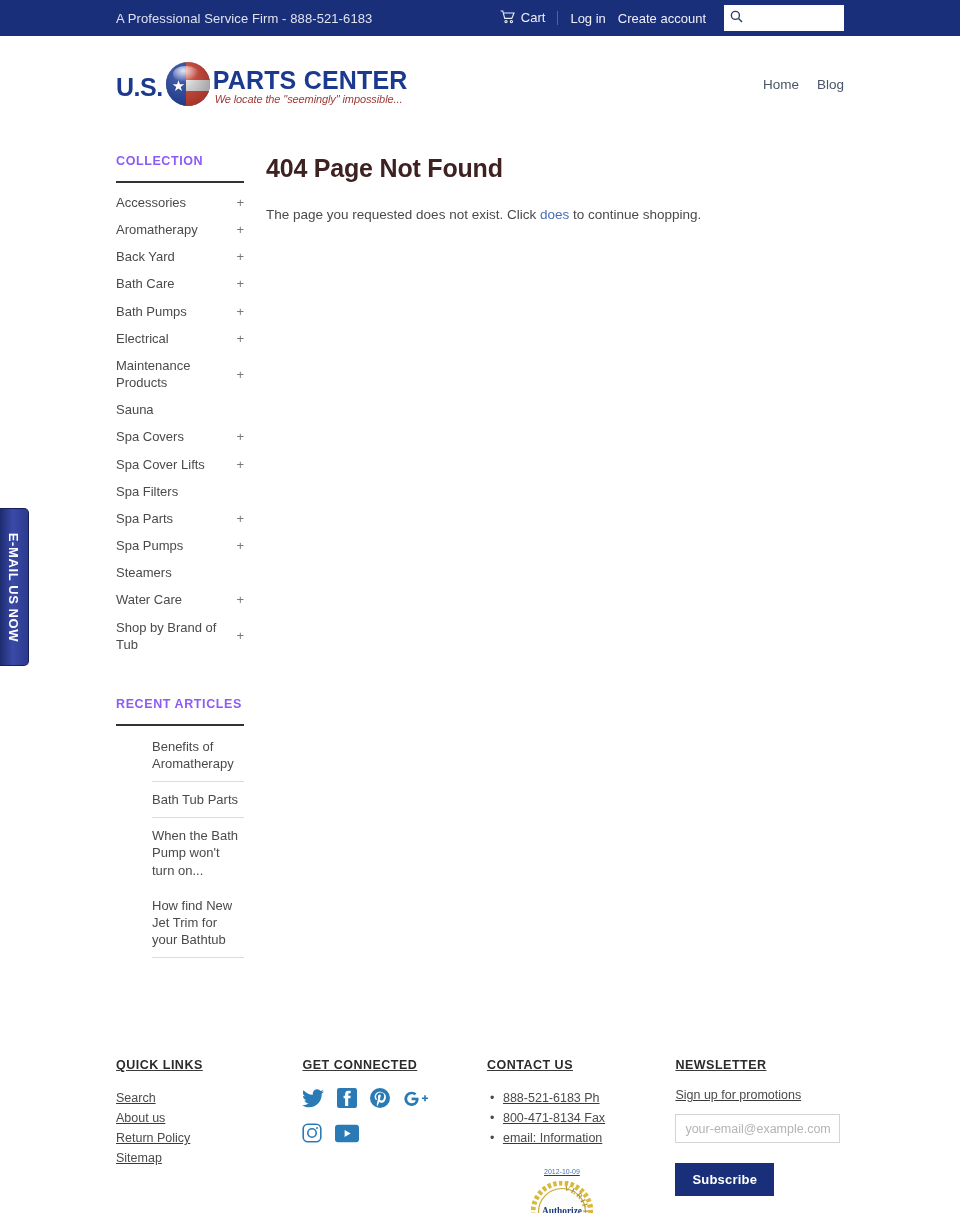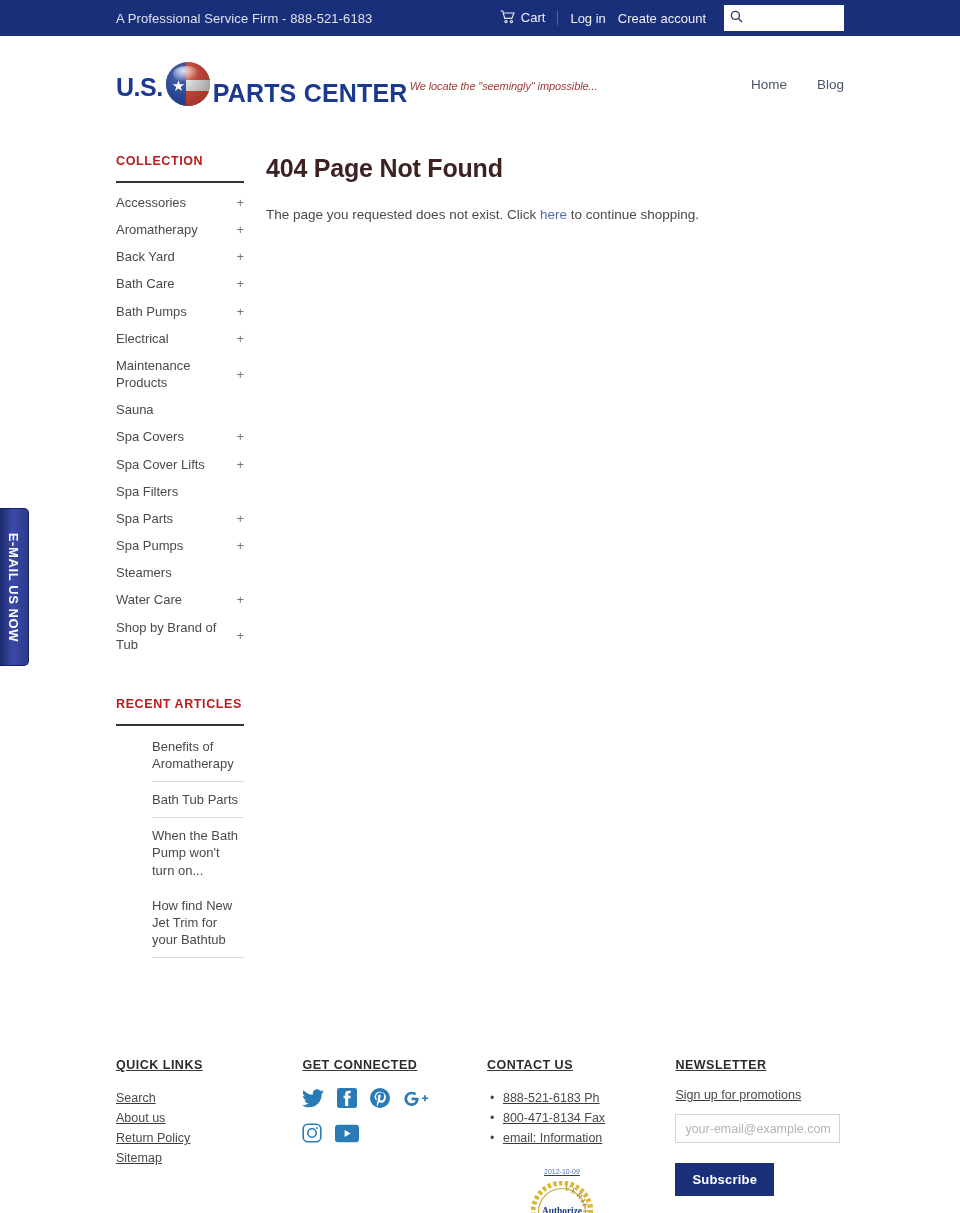--- a/index.html
+++ b/index.html
@@ -163,56 +163,56 @@
     position: absolute; left: 6px; top: 16px;
     color: #ffffff; font-size: 15px; line-height: 1;
     text-shadow: 0 0 1px rgba(0,0,0,.4);
   }
   .ball-gloss {
     position: absolute; left: 16%; top: 8%;
     width: 60%; height: 38%;
     border-radius: 50%;
     background: radial-gradient(ellipse at 40% 30%, rgba(255,255,255,.85), rgba(255,255,255,0) 70%);
   }
-  .logo-text { display: flex; flex-direction: row; padding-bottom: 2px; }
+  .logo-text { display: flex; flex-direction: column; padding-bottom: 2px; }
   .logo-parts {
     font-size: 25px;
     font-weight: bold;
     color: #1b3a8f;
     line-height: 1.05;
     letter-spacing: .2px;
   }
   .logo-slogan {
     font-size: 11px;
     color: #9b3a36;
     font-style: italic;
     line-height: 1.2;
     letter-spacing: -.1px;
     padding-left: 2px;
   }
-  .main-nav { display: flex; gap: 30px; padding-bottom: 2px; align-items: flex-end; }
+  .main-nav { display: flex; gap: 18px; padding-bottom: 2px; align-items: flex-end; }
   .main-nav a {
     color: #4a5568;
     font-size: 13.5px;
     text-decoration: none;
   }
 
   
   .page {
     width: 728px;
     margin: 0 auto;
     display: flex;
     align-items: flex-start;
     padding-top: 24px;
   }
   .sidebar { width: 128px; flex: 0 0 128px; }
   .sidebar-heading {
     font-size: 12.5px;
     font-weight: bold;
-    color: #b91c1c;
+    color: #8b5cf6;
     letter-spacing: .6px;
     padding-bottom: 13px;
   }
   .sidebar-rule {
     border-bottom: 2px solid #333;
     margin-bottom: 6px;
   }
   .cat-item {
     display: flex;
     justify-content: space-between;
@@ -472,21 +472,21 @@
       <div class="sidebar-rule"></div>
       <a class="article-item first" href="#">Benefits of Aromatherapy</a>
       <a class="article-item" href="#">Bath Tub Parts</a>
       <a class="article-item last" href="#">When the Bath Pump won't turn on...</a>
       <a class="article-item" href="#">How find New Jet Trim for your Bathtub</a>
     </div>
   </aside>
 
   <main class="main">
     <h1 class="page-title">404 Page Not Found</h1>
-    <p class="page-body"><span>The page you requested does not exist. Click </span><a href="#">here</a><span> to continue shopping.</span></p>
+    <p class="page-body"><span>The page you requested does not exist. Click </span><a href="#">does</a><span> to continue shopping.</span></p>
   </main>
 </div>
 
 <div class="footer">
 
   <div class="fcol fcol-quick">
     <div class="f-heading">QUICK LINKS</div>
     <a class="f-link" href="#">Search</a>
     <a class="f-link" href="#">About us</a>
     <a class="f-link" href="#">Return Policy</a>

